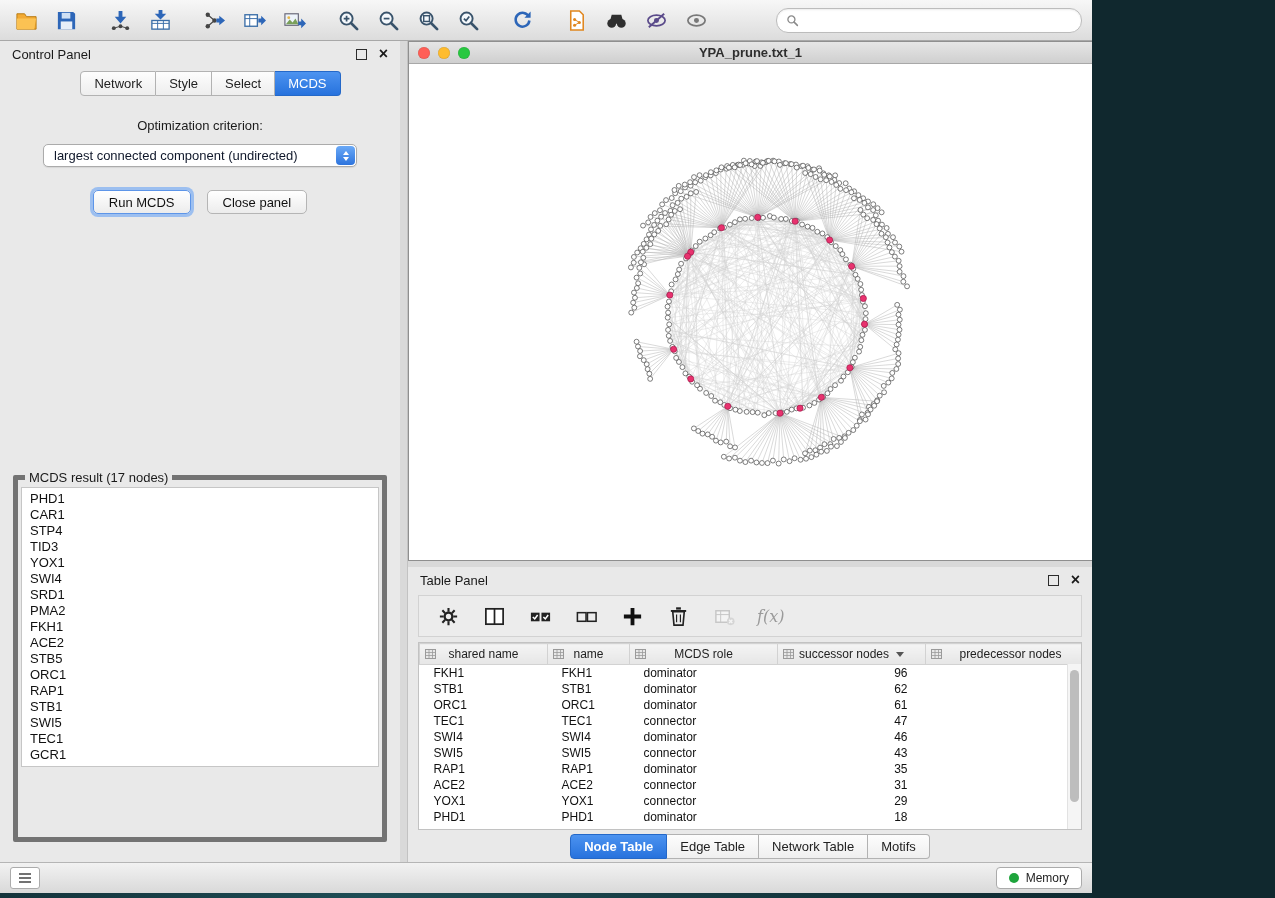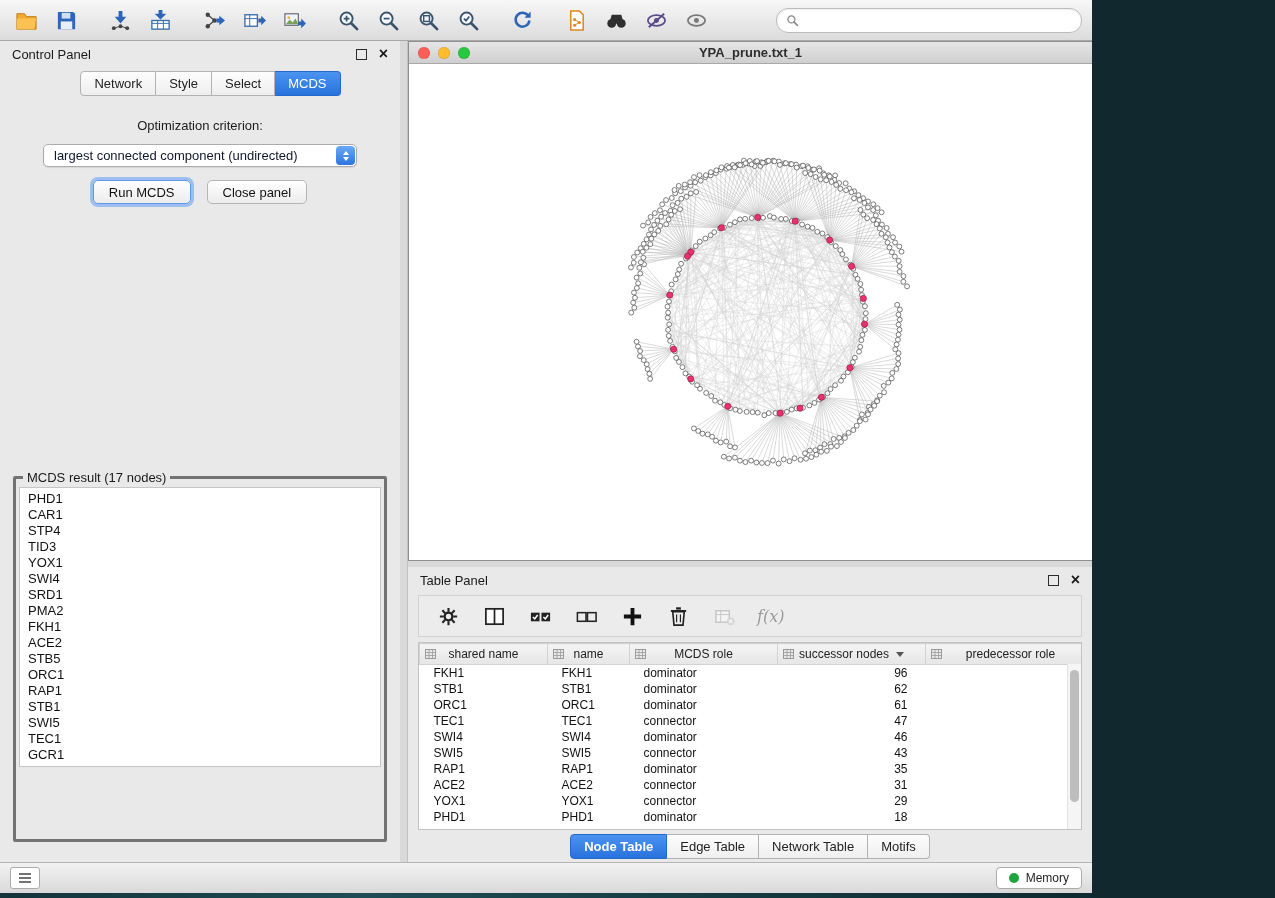--- a/index.html
+++ b/index.html
@@ -34,25 +34,25 @@
   .cp-tab.active{background:linear-gradient(#4c93f0,#2772dd);border-color:#2468c8;color:#fff;}
   .opt-label{text-align:center;font-size:13px;color:#1a1a1a;margin-top:22px;flex:none;}
   .dropdown{margin:11px auto 8px;width:314px;height:23px;background:#fff;border:1px solid #ababab;border-radius:5px;
     display:flex;align-items:center;font-size:13px;color:#0f172a;padding-left:10px;position:relative;box-sizing:border-box;
     flex:none;cursor:pointer;box-shadow:0 1px 1px rgba(0,0,0,.08);}
   .dd-arrows{position:absolute;right:1px;top:1px;bottom:1px;width:19px;border-radius:4px;
     background:linear-gradient(#6aa9f7,#2d74dd);display:flex;flex-direction:column;align-items:center;
     justify-content:center;gap:2px;}
   .tri-up{width:0;height:0;border-left:3.5px solid transparent;border-right:3.5px solid transparent;border-bottom:4px solid #fff;}
   .tri-dn{width:0;height:0;border-left:3.5px solid transparent;border-right:3.5px solid transparent;border-top:4px solid #fff;}
-  .btn-row{display:flex;justify-content:center;gap:16px;margin-top:5px;flex:none;}
+  .btn-row{display:flex;justify-content:center;gap:16px;margin-top:15px;flex:none;}
   .btn{height:24px;padding:0 15px;font-size:13px;color:#111;background:linear-gradient(#fff,#ececec);
     border:1px solid #b5b5b5;border-radius:5px;cursor:pointer;}
   .btn.focused{box-shadow:0 0 0 3px rgba(92,156,245,.55);border-color:#5d95e8;}
-  .result-fieldset{margin:auto 13px 20px;height:372px;border:3px solid #737373;border-radius:2px;padding:2px 3px 3px;
+  .result-fieldset{margin:auto 13px 20px;height:372px;border:5px solid #737373;border-radius:2px;padding:2px 3px 3px;
     box-sizing:border-box;display:flex;flex-direction:column;}
   .result-fieldset legend{font-size:13px;color:#1a1a1a;padding:0 4px;margin-left:4px;}
   .result-list{flex:1;background:#fff;border:1px solid #c6c6c6;overflow:hidden;padding:3px 8px;}
   .result-item{font-size:13px;line-height:16px;color:#111;cursor:default;}
 
   
   .right{flex:1;display:flex;flex-direction:column;background:#d9d9d9;min-width:0;}
   .network-window{height:520px;box-sizing:border-box;border:1px solid #8f8f8f;border-right:none;background:#fff;
     display:flex;flex-direction:column;flex:none;}
   .net-titlebar{height:21px;flex:none;background:linear-gradient(#e6e6e6,#cfcfcf);border-bottom:1px solid #a8a8a8;
@@ -1412,21 +1412,21 @@
                       <rect x="0.5" y="0.5" width="10" height="9" fill="#e8e8e8" stroke="#9a9a9a"></rect>
                       <path d="M0.5 3.5h10M0.5 6.5h10M4 0.5v9M7.5 0.5v9" stroke="#9a9a9a" stroke-width="0.8"></path>
                     </svg><span>MCDS role</span></th>
                   <th><svg class="hdr-icon" width="11" height="10" viewBox="0 0 11 10" style="position:absolute;left:5px;top:5px;">
                       <rect x="0.5" y="0.5" width="10" height="9" fill="#e8e8e8" stroke="#9a9a9a"></rect>
                       <path d="M0.5 3.5h10M0.5 6.5h10M4 0.5v9M7.5 0.5v9" stroke="#9a9a9a" stroke-width="0.8"></path>
                     </svg><span>successor nodes</span><span class="sort-arrow"></span></th>
                   <th><svg class="hdr-icon" width="11" height="10" viewBox="0 0 11 10" style="position:absolute;left:5px;top:5px;">
                       <rect x="0.5" y="0.5" width="10" height="9" fill="#e8e8e8" stroke="#9a9a9a"></rect>
                       <path d="M0.5 3.5h10M0.5 6.5h10M4 0.5v9M7.5 0.5v9" stroke="#9a9a9a" stroke-width="0.8"></path>
-                    </svg><span>predecessor role</span></th>
+                    </svg><span>predecessor nodes</span></th>
                   <th></th>
                 </tr>
               </thead>
             <tbody id="table-body">
                 <tr class="data-row">
                   <td>FKH1</td>
                   <td>FKH1</td>
                   <td>dominator</td>
                   <td class="num">96</td>
                   <td class="num">2</td>

